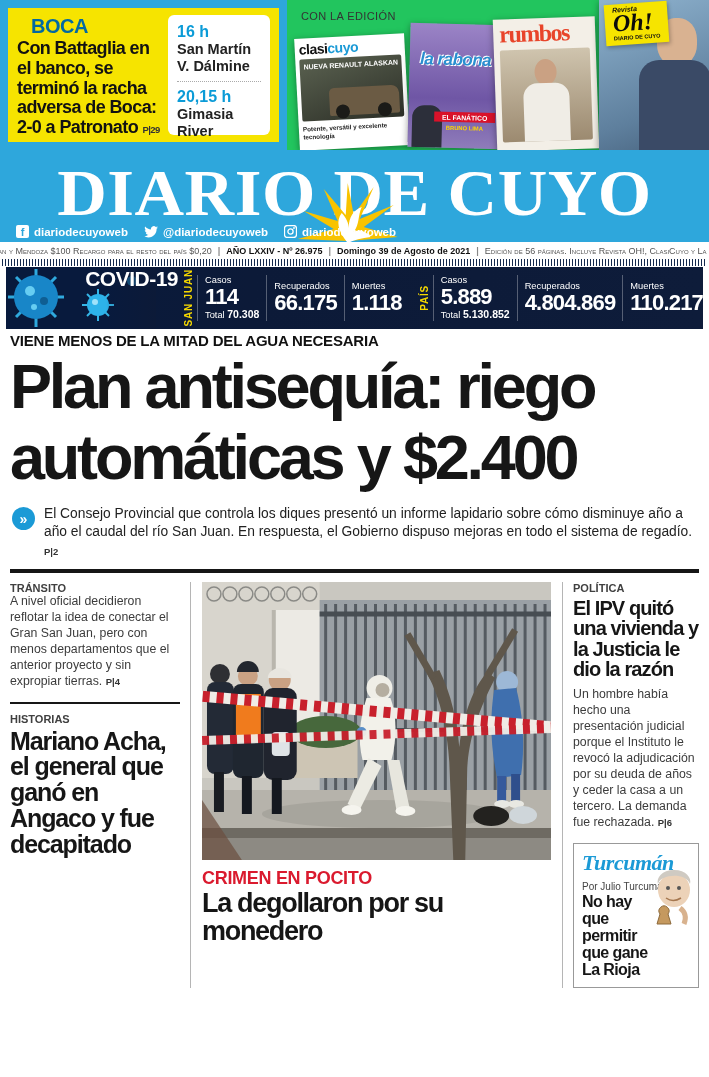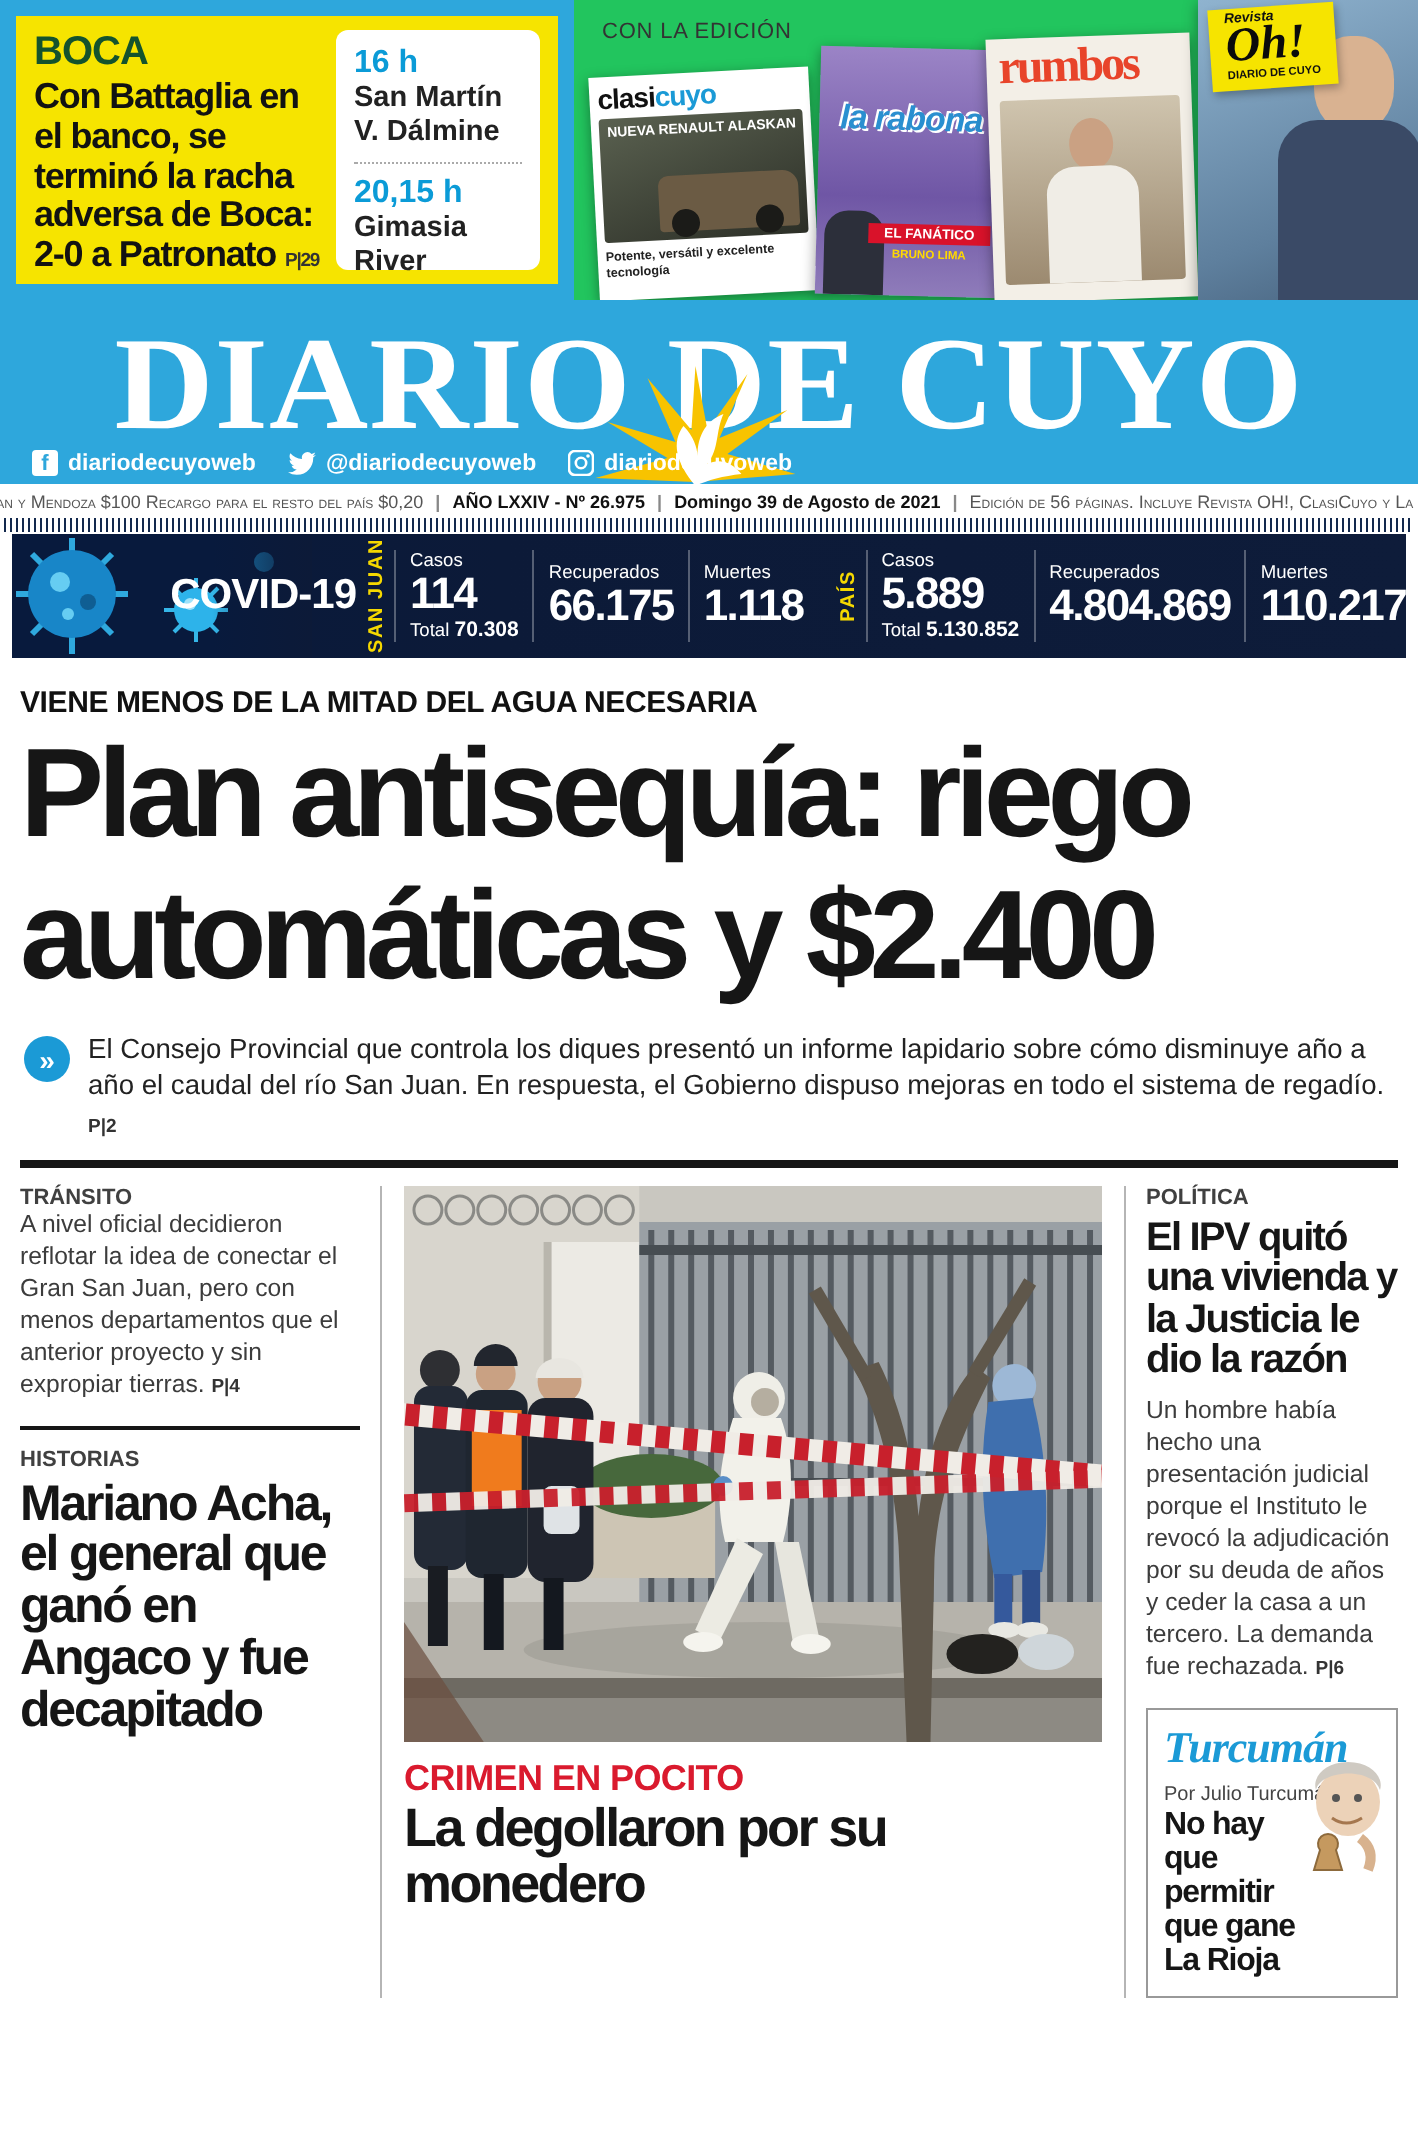--- a/index.html
+++ b/index.html
@@ -4,21 +4,21 @@
 <style>
   * { margin:0; padding:0; box-sizing:border-box; }
   body { background:#fff; font-family:"Liberation Sans", sans-serif; }
   .page { width:709px; height:1077px; position:relative; background:#fff; overflow:hidden; }
 
   
   .top { display:flex; height:150px; }
   .promo-wrap { background:#2ea7dc; padding:8px; width:287px; flex:0 0 auto; }
   .promo { background:#f6e400; width:100%; height:100%; display:flex; gap:8px; padding:7px 9px; }
   .promo-left { flex:1; }
-  .kicker-boca { color:#14532d; font-size:20px; font-weight:bold; letter-spacing:-0.5px; }
+  .kicker-boca { color:#0369a1; font-size:20px; font-weight:bold; letter-spacing:-0.5px;margin-left:14px; }
   .promo-headline { font-size:18px; font-weight:bold; color:#121212; line-height:1.1; letter-spacing:-0.6px; margin-top:1px; }
   .pref { font-size:9.5px; font-weight:bold; color:#333; white-space:nowrap; }
   .fixtures { background:#fff; border-radius:6px; width:102px; flex:0 0 auto; padding:8px 9px; }
   .fix-time { color:#0b9bd7; font-weight:bold; font-size:16px; }
   .fix-team { font-weight:bold; font-size:14.5px; color:#222; line-height:1.15; }
   .fix-divider { border-top:1px dotted #aaa; margin:7px 0 6px; }
 
   .supplements { flex:1; background:#22c55e; position:relative; overflow:hidden; }
   .supp-label { position:absolute; top:10px; left:14px; font-size:11px; color:#333; letter-spacing:0.4px; z-index:9; }
   .cover { position:absolute; box-shadow:0 2px 7px rgba(0,0,0,0.4); background:#fff; overflow:hidden; }
@@ -58,33 +58,33 @@
 
   
   .dateline { height:17px; display:flex; justify-content:center; align-items:center; gap:6px; font-size:9px; color:#555; white-space:nowrap; }
   .dl-caps { font-variant:small-caps; }
   .dl-bold { font-weight:bold; color:#111; }
   .dl-sep { color:#888; font-weight:bold; }
   .ticks { height:7px; margin:0 2px; background:repeating-linear-gradient(90deg,#13294d 0 1px,transparent 1px 3px); }
 
   
   .covid { height:62px; margin:1px 6px 0; background:linear-gradient(90deg,#081a3d,#0c1a38 35%,#0e1c3a); display:flex; align-items:center; color:#fff; position:relative; overflow:hidden; }
-  .covid-left { width:172px; height:100%; position:relative; flex:0 0 auto; display:flex; align-items:center; justify-content:flex-end; }
+  .covid-left { width:172px; height:100%; position:relative; flex:0 0 auto; display:flex; justify-content:flex-end; }
   .covid-title { font-size:21px; font-weight:bold; letter-spacing:-0.5px; z-index:2; }
   .covid-virus { position:absolute; left:0; top:0; }
   .region-label { writing-mode:vertical-rl; transform:rotate(180deg); color:#f5d800; font-size:10px; font-weight:bold; letter-spacing:0.8px; line-height:1; margin:0 3px 0 6px; text-align:center; }
   .stat { border-left:1px solid rgba(255,255,255,0.3); padding:0 7px; height:46px; display:flex; flex-direction:column; justify-content:center; }
   .stat-label { font-size:9.3px; line-height:1.2; }
   .stat-value { font-size:22px; font-weight:bold; letter-spacing:-0.8px; line-height:1.02; white-space:nowrap; }
   .stat-total { font-size:9.3px; line-height:1.2; white-space:nowrap; }
   .stat-total b { font-size:10.5px; }
   .region-sep { width:2px; height:46px; background:rgba(255,255,255,0.55); margin-left:5px; }
 
   
-  .lead { padding:14px 10px 0; }
+  .lead { padding:3px 10px 0; }
   .lead-kicker { font-size:15px; font-weight:bold; color:#111; letter-spacing:-0.2px; }
   .lead-headline { font-weight:bold; color:#161616; font-size:63px; letter-spacing:-3.2px; line-height:1.12; margin-top:2px; cursor:pointer; }
   .deck { display:flex; gap:9px; margin:13px 2px 9px; align-items:flex-start; }
   .deck-icon { width:23px; height:23px; border-radius:50%; background:#1b9ad6; color:#fff; font-size:14px; font-weight:bold; display:flex; align-items:center; justify-content:center; flex:0 0 auto; margin-top:2px; }
   .deck-text { font-size:13.8px; color:#222; line-height:1.32; }
   .rule { height:4px; background:#161616; margin-top:5px; }
 
   
   .bottom { display:flex; padding:9px 10px 0; }
   .col-left { width:181px; padding-right:10px; border-right:1px solid #b5b5b5; flex:0 0 auto; }

